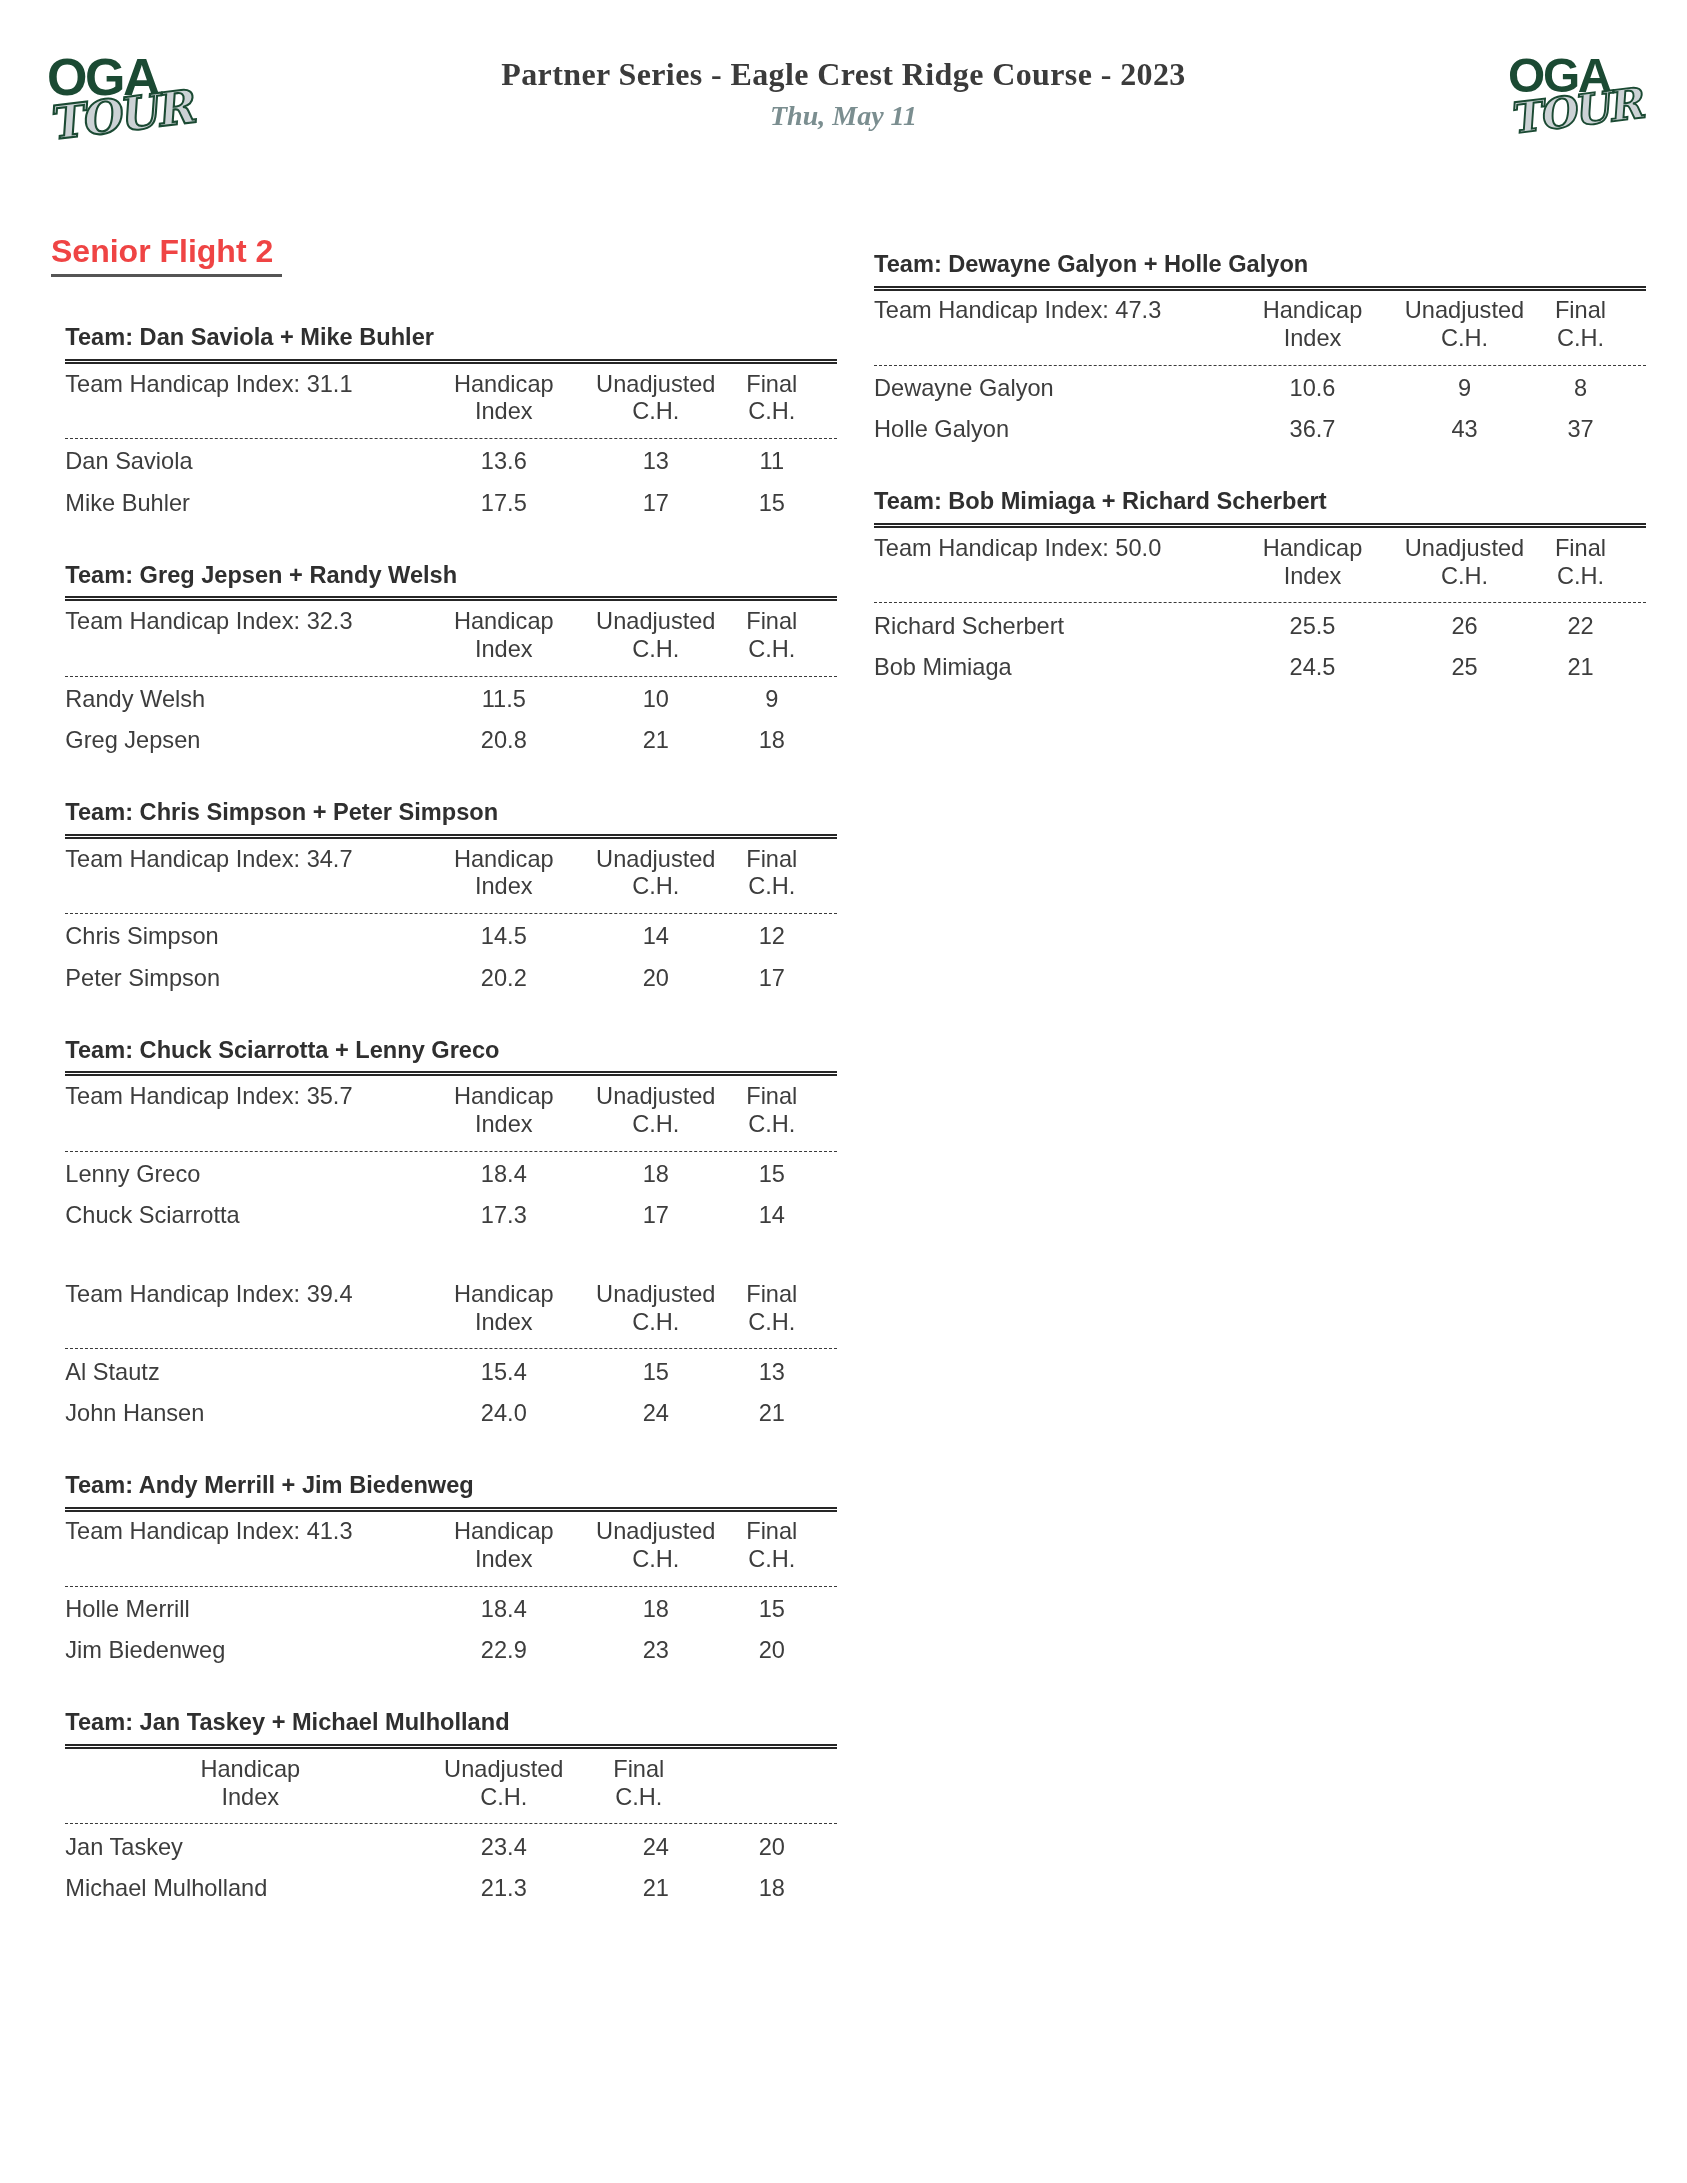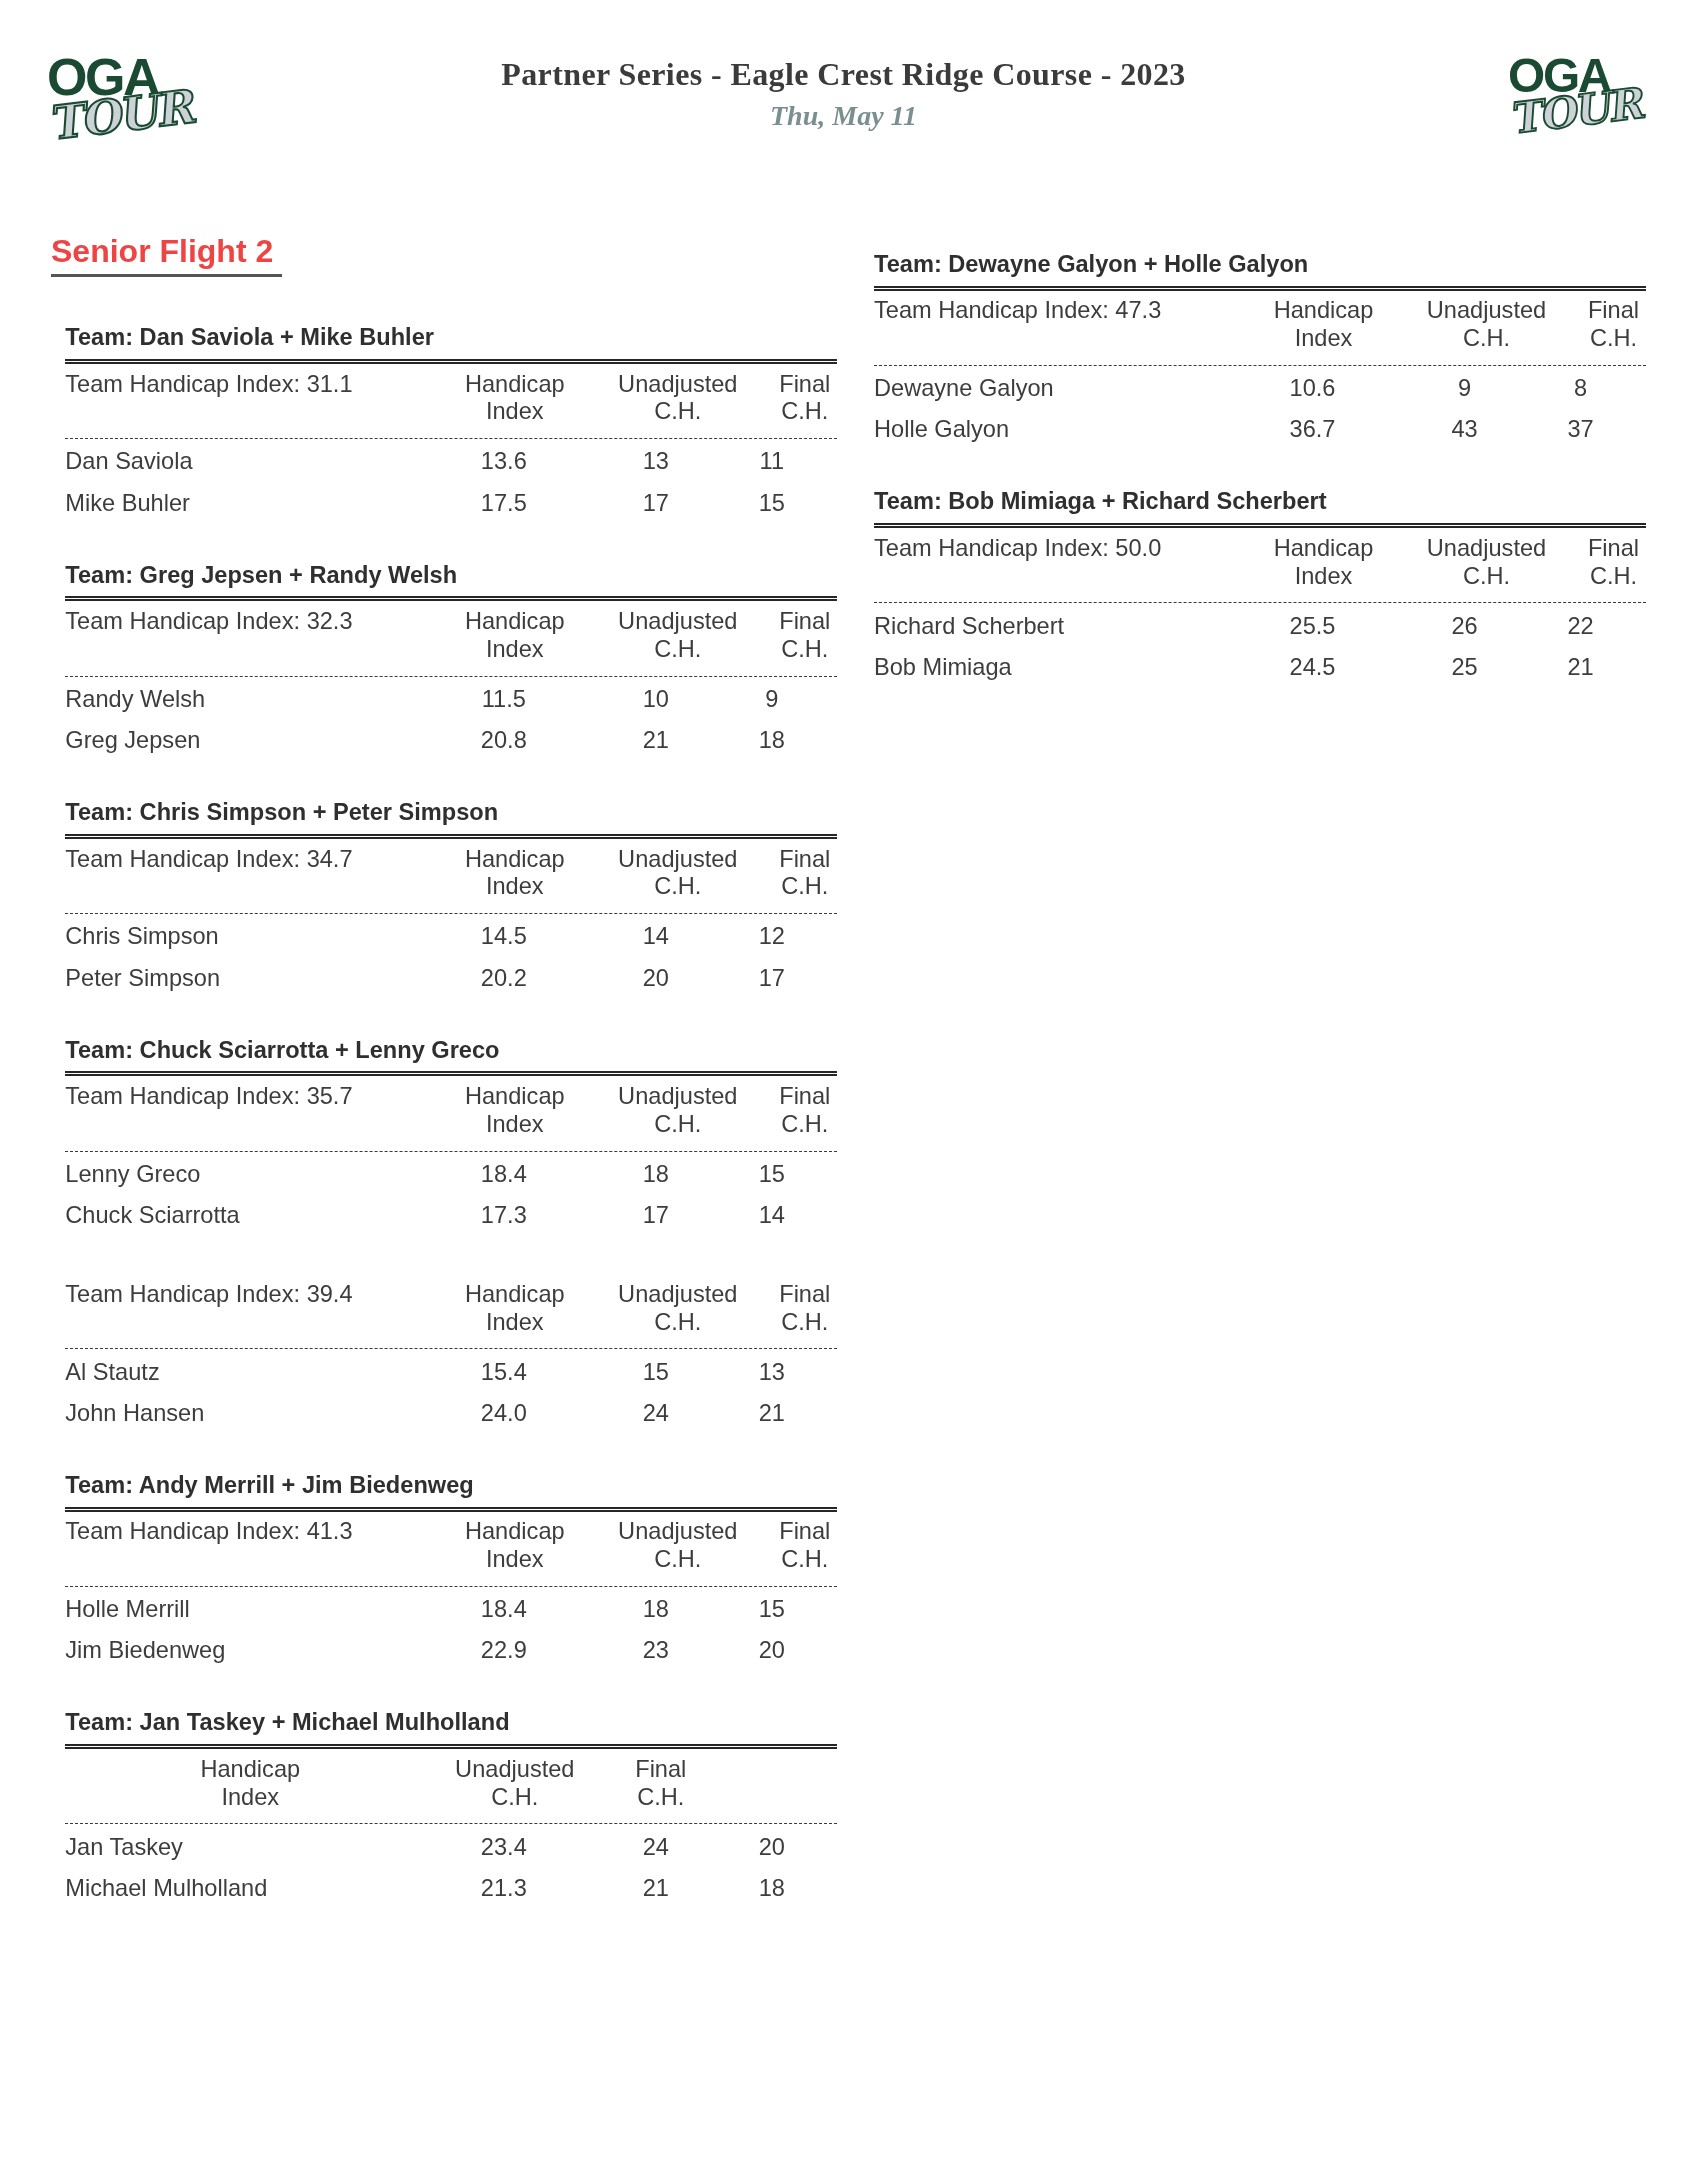--- a/index.html
+++ b/index.html
@@ -73,21 +73,21 @@
   
   .team-table{width:772px;}
   .team-table + .team-table{margin-top:40px;}
   .team-title{
     font-size:23.6px;font-weight:bold;color:var(--ink-dark);
     padding-bottom:7.6px;
     border-bottom:5px double var(--rule);
     line-height:1.15;
   }
   .tgrid{display:grid;grid-template-columns:370px 137px 167px 99px;}
-  .thead{padding:6.7px 0 11.8px;gap:11px;}
+  .thead{padding:6.7px 0 11.8px;}
   .thead .cell{font-size:23.6px;line-height:1.18;color:var(--ink);}
   .cell-name{text-align:left;}
   .cell-num{text-align:center;}
   .cell-num .hline{display:block;}
   .c4{padding-right:34px;}
   .dashed{border-top:1.7px dashed #3a3a3a;height:0;}
   .player-row{padding:9.3px 0 4.2px;}
   .player-row .cell{font-size:23.6px;line-height:1.18;}
   .thi{white-space:nowrap;}
 </style>

